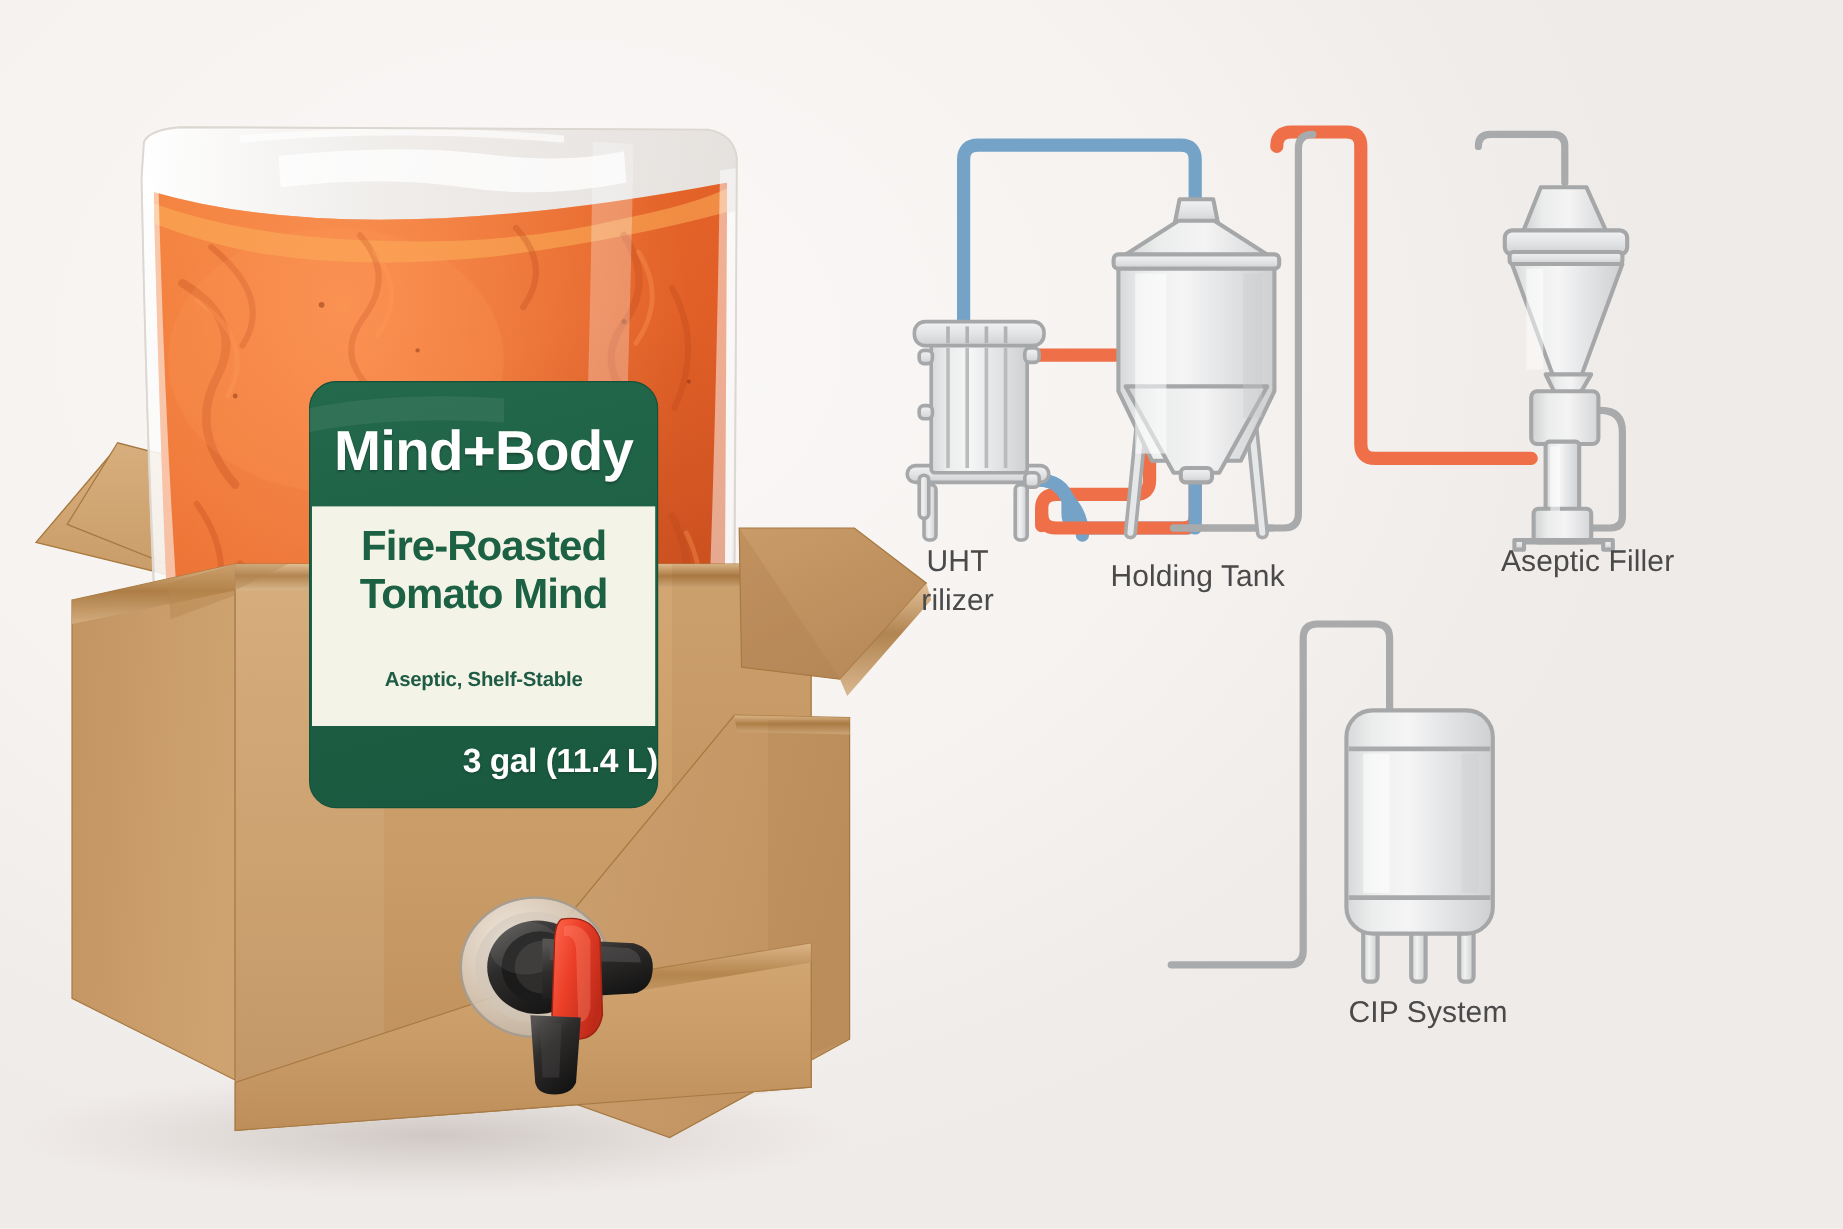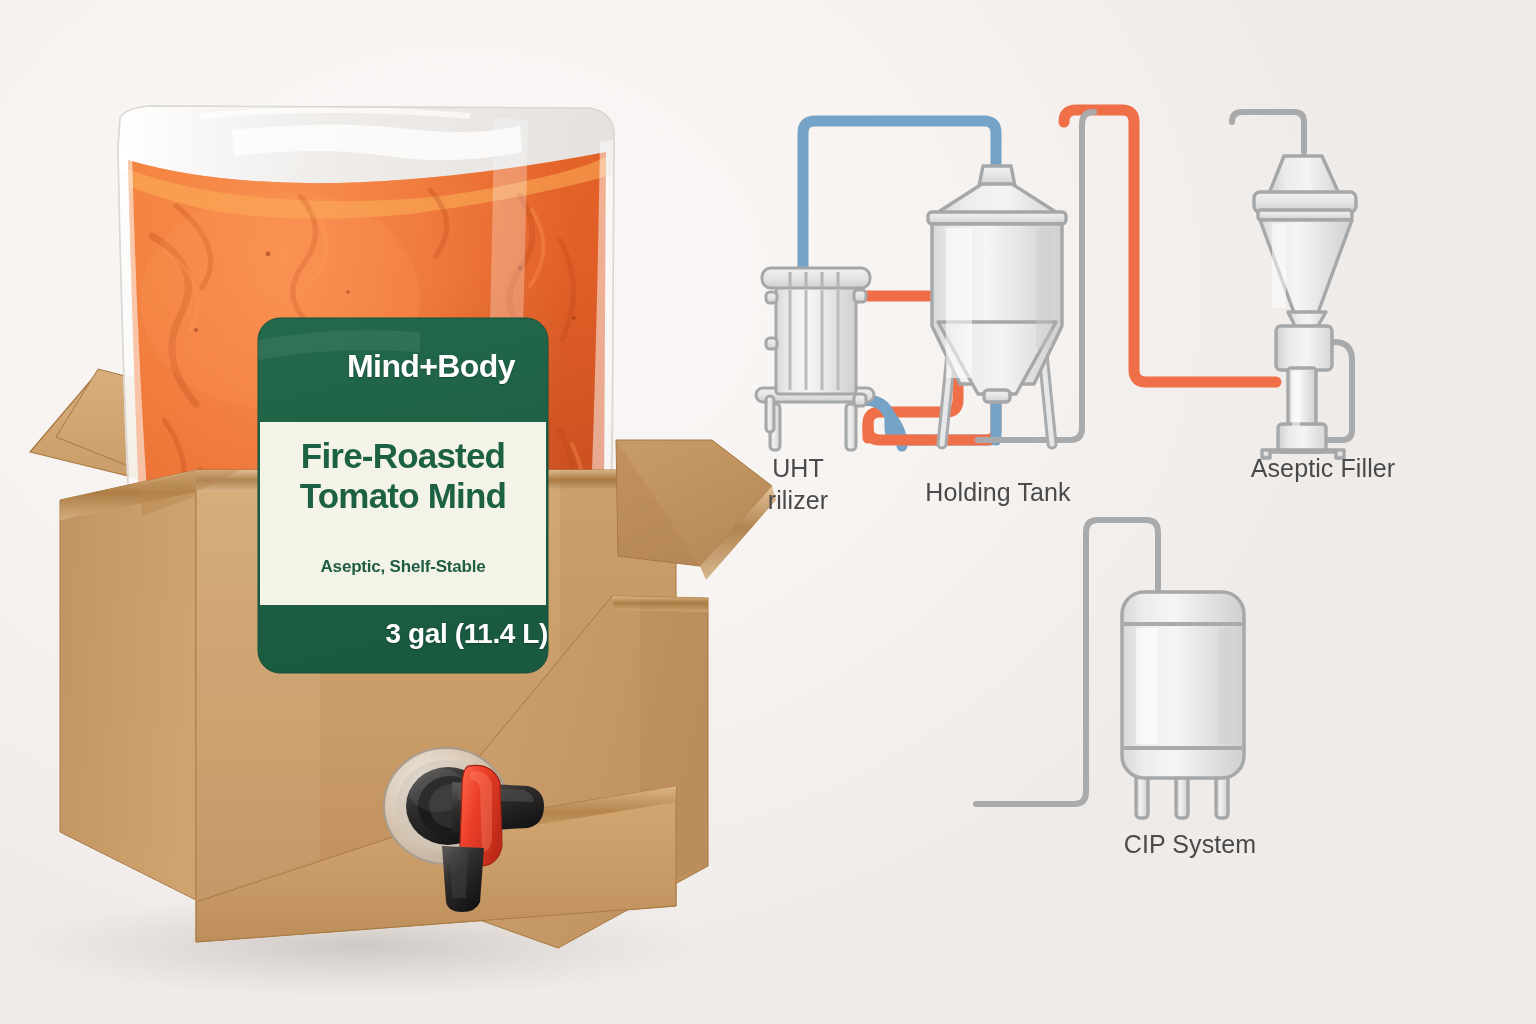--- a/index.html
+++ b/index.html
@@ -33,21 +33,21 @@
     color: #4a4a4a;
     font-family: "Liberation Sans", sans-serif;
     font-size: 25px;
     font-weight: 400;
     letter-spacing: 0.1px;
     text-align: center;
     line-height: 1.28;
     white-space: pre-line;
   }
   #label-uht   { left: 738px; top: 452px; width: 120px; }
-  #label-tank  { left: 888px; top: 476px; width: 220px; }
+  #label-tank  { left: 888px; top: 464px; width: 220px; }
   #label-fill  { left: 1208px; top: 452px; width: 230px; }
   #label-cip   { left: 1060px; top: 828px; width: 260px; }
 
   
   #product {
     position: absolute;
     left: 0; top: 0;
     width: 760px; height: 1024px;
   }
 
@@ -58,25 +58,24 @@
     top: 318px;
     width: 290px;
     height: 355px;
     pointer-events: none;
   }
   .lbl-brand {
     position: absolute;
     left: 0; top: 30px; width: 100%;
     text-align: center;
     color: #ffffff;
-    font-size: 32px;
+    font-size: 47px;
     font-weight: 700;
     letter-spacing: -0.6px;
     text-shadow: 0 1px 2px rgba(0,0,0,0.28);
-    margin-left: 28px;
   }
   .lbl-name {
     position: absolute;
     left: 0; top: 118px; width: 100%;
     text-align: center;
     color: #1d6145;
     font-size: 35px;
     font-weight: 700;
     line-height: 1.14;
     letter-spacing: -0.8px;

